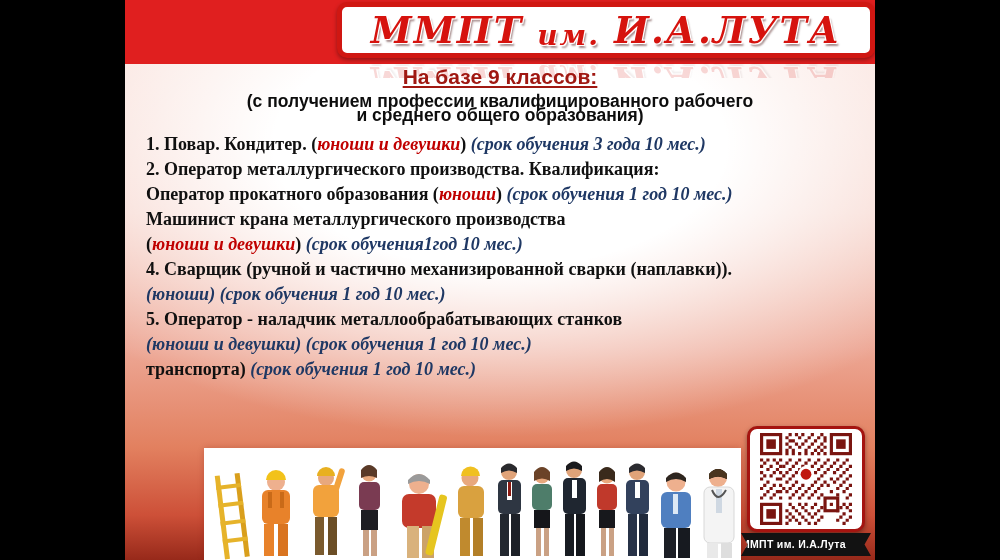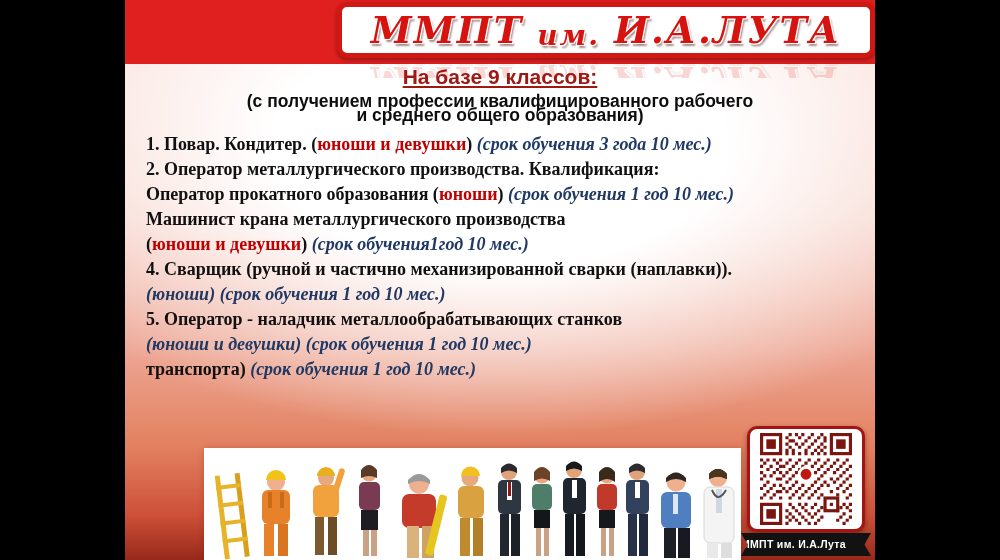--- a/index.html
+++ b/index.html
@@ -30,21 +30,21 @@
 
   .center-text{position:absolute;left:0;width:750px;text-align:center;}
   .base-heading{top:65px;font-size:21px;font-weight:bold;color:#a01812;text-decoration:underline;}
   .sub-heading{font-size:17.5px;font-weight:bold;color:#0d0d0d;}
   .sub1{top:91px;} .sub2{top:105px;}
 
   .program-list{position:absolute;left:21px;top:132px;width:712px;
     font-family:"Liberation Serif",serif;font-weight:bold;font-size:18px;line-height:25px;color:#101010;}
   .pl-line{white-space:nowrap;}
   .seg-b{color:#101010;}
-  .seg-r{color:#c00000;}
+  .seg-r{color:#c00000;font-style:italic;}
   .seg-n{color:#1f3864;font-style:italic;}
 
   .photo{position:absolute;left:79px;top:448px;width:537px;height:112px;background:#fff;
     border-radius:3px;box-shadow:0 0 6px rgba(120,20,10,.25);}
   .photo svg{display:block;}
 
   .qr-card{position:absolute;left:616px;top:426px;width:130px;text-align:left;}
   .qr-box{width:118px;height:106px;margin:0 auto;background:#fff;border:3px solid #a51410;
     border-radius:10px;box-sizing:border-box;display:flex;align-items:center;justify-content:center;
     box-shadow:0 2px 5px rgba(0,0,0,.4);}

